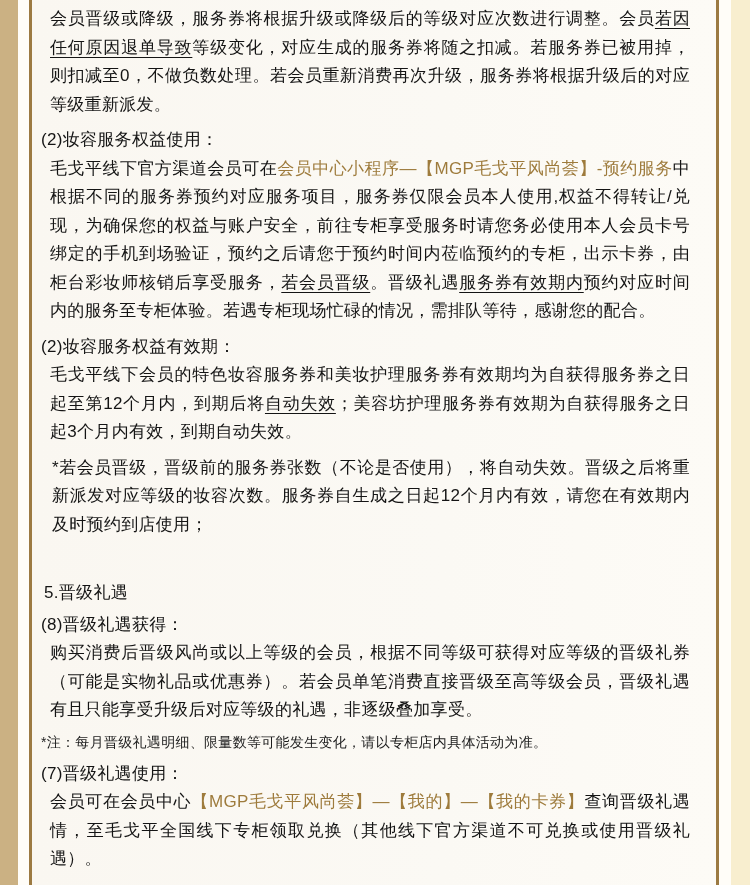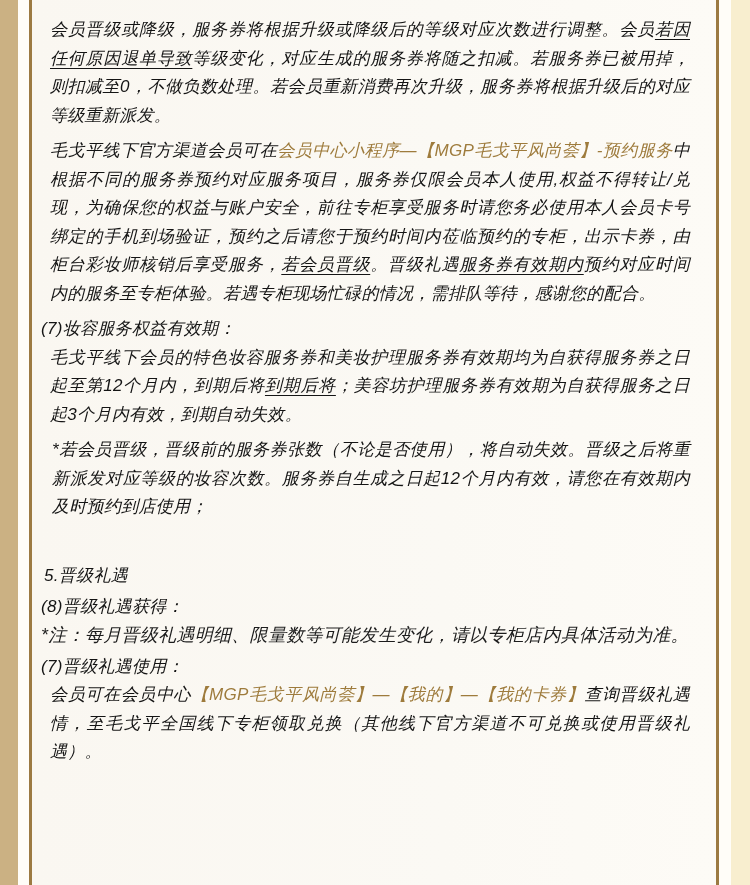--- a/index.html
+++ b/index.html
@@ -13,57 +13,58 @@
     display: flex; flex-direction: row;
   }
   .band-left   { width: 18px; height: 100%; background: #cbb183; flex: none; }
   .gap-left    { width: 11px; height: 100%; background: #fffdf8; flex: none; }
   .rule        { width: 3px;  height: 100%; background: #9c7a42; flex: none; }
   .gap-right   { width: 12px; height: 100%; background: #fffdf8; flex: none; }
   .band-right  { width: 19px; height: 100%; background: #f8eecf; flex: none; }
   .content {
     flex: 1 1 auto; height: 100%;
     background: linear-gradient(90deg, #faf7f1 0%, #fbf9f4 60%, #fdfbf6 100%);
-    padding: 16px 26px 0 9px;
+    padding: 5px 26px 0 9px;
     overflow: hidden;
-    font-style: italic;
   }
   .blk {
     font-size: 17px;
     line-height: 28.5px;
     color: #141414;
     letter-spacing: 0.3px;
     text-align: justify;
   }
   .blk-body { margin-left: 9px; margin-bottom: 7px; }
   .blk-hnum { margin-left: 0;   margin-top: 3px; }
   .blk-star { margin-left: 11px; margin-top: 2px; margin-bottom: 7px; }
   .blk-hsec { margin-left: 3px; margin-top: 40px; }
   .blk-note {
     margin-left: 0; margin-top: 3px; margin-bottom: 7px;
-    font-size: 18px; line-height: 21px; color: #1c1c1c;
+    font-size: 14px; line-height: 21px; color: #1c1c1c;
   }
   .seg-u { text-decoration: underline; text-underline-offset: 3.5px; text-decoration-thickness: 1px; }
   .seg-g { color: #9e7b3c; }
 </style>
 </head>
 <body>
 
 <div class="page">
   <div class="band-left"></div>
   <div class="gap-left"></div>
   <div class="rule"></div>
   <div class="content">
       <div class="blk blk-body"><span>会员晋级或降级，服务券将根据升级或降级后的等级对应次数进行调整。会员</span><span class="seg-u">若因任何原因退单导致</span><span>等级变化，对应生成的服务券将随之扣减。若服务券已被用掉，则扣减至0，不做负数处理。若会员重新消费再次升级，服务券将根据升级后的对应等级重新派发。</span></div>
+      <div class="blk blk-hnum"><span>(2)妆容服务权益使用：</span></div>
       <div class="blk blk-body"><span>毛戈平线下官方渠道会员可在</span><span class="seg-g">会员中心小程序—【MGP毛戈平风尚荟】-预约服务</span><span>中根据不同的服务券预约对应服务项目，服务券仅限会员本人使用,权益不得转让/兑现，为确保您的权益与账户安全，前往专柜享受服务时请您务必使用本人会员卡号绑定的手机到场验证，预约之后请您于预约时间内莅临预约的专柜，出示卡券，由柜台彩妆师核销后享受服务，</span><span class="seg-u">若会员晋级</span><span>。晋级礼遇</span><span class="seg-u">服务券有效期内</span><span>预约对应时间内的服务至专柜体验。若遇专柜现场忙碌的情况，需排队等待，感谢您的配合。</span></div>
-      <div class="blk blk-hnum"><span>(7)妆容服务权益有效期：</span></div>
-      <div class="blk blk-body"><span>毛戈平线下会员的特色妆容服务券和美妆护理服务券有效期均为自获得服务券之日起至第12个月内，到期后将</span><span class="seg-u">到期后将</span><span>；美容坊护理服务券有效期为自获得服务之日起3个月内有效，到期自动失效。</span></div>
+      <div class="blk blk-hnum"><span>(2)妆容服务权益有效期：</span></div>
+      <div class="blk blk-body"><span>毛戈平线下会员的特色妆容服务券和美妆护理服务券有效期均为自获得服务券之日起至第12个月内，到期后将</span><span class="seg-u">自动失效</span><span>；美容坊护理服务券有效期为自获得服务之日起3个月内有效，到期自动失效。</span></div>
       <div class="blk blk-star"><span>*若会员晋级，晋级前的服务券张数（不论是否使用），将自动失效。晋级之后将重新派发对应等级的妆容次数。服务券自生成之日起12个月内有效，请您在有效期内及时预约到店使用；</span></div>
       <div class="blk blk-hsec"><span>5.晋级礼遇</span></div>
       <div class="blk blk-hnum"><span>(8)晋级礼遇获得：</span></div>
+      <div class="blk blk-body"><span>购买消费后晋级风尚或以上等级的会员，根据不同等级可获得对应等级的晋级礼券（可能是实物礼品或优惠券）。若会员单笔消费直接晋级至高等级会员，晋级礼遇有且只能享受升级后对应等级的礼遇，非逐级叠加享受。</span></div>
       <div class="blk blk-note"><span>*注：每月晋级礼遇明细、限量数等可能发生变化，请以专柜店内具体活动为准。</span></div>
       <div class="blk blk-hnum"><span>(7)晋级礼遇使用：</span></div>
       <div class="blk blk-body"><span>会员可在会员中心</span><span class="seg-g">【MGP毛戈平风尚荟】—【我的】—【我的卡券】</span><span>查询晋级礼遇情，至毛戈平全国线下专柜领取兑换（其他线下官方渠道不可兑换或使用晋级礼遇）。</span></div>
     </div>
   <div class="rule"></div>
   <div class="gap-right"></div>
   <div class="band-right"></div>
 </div>
 
 </body></html>

